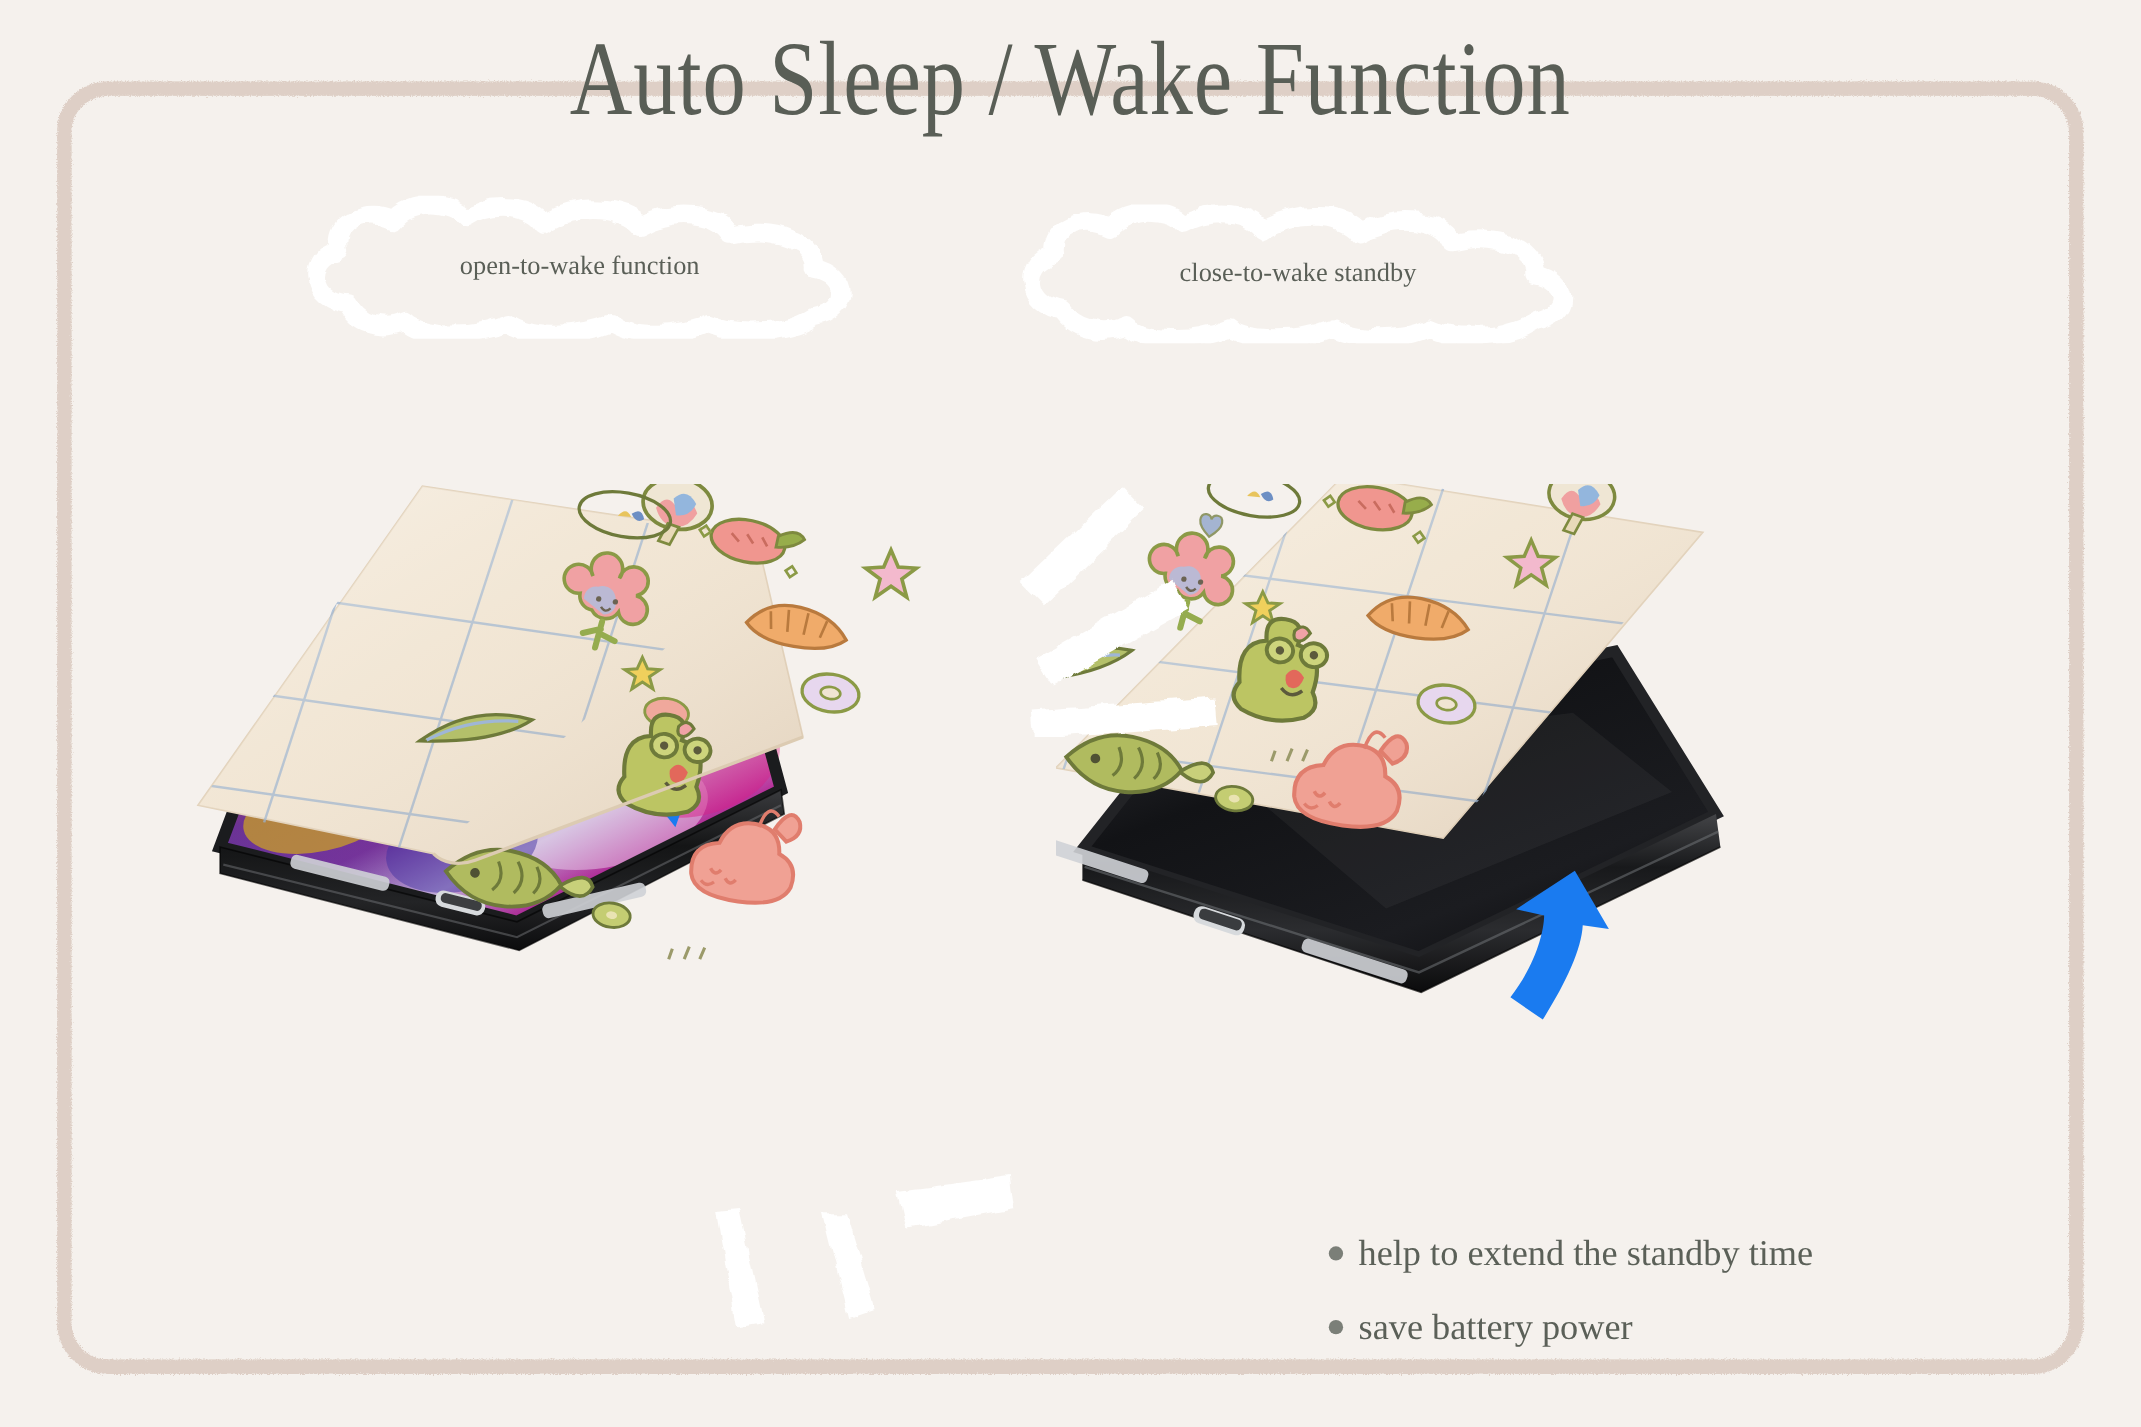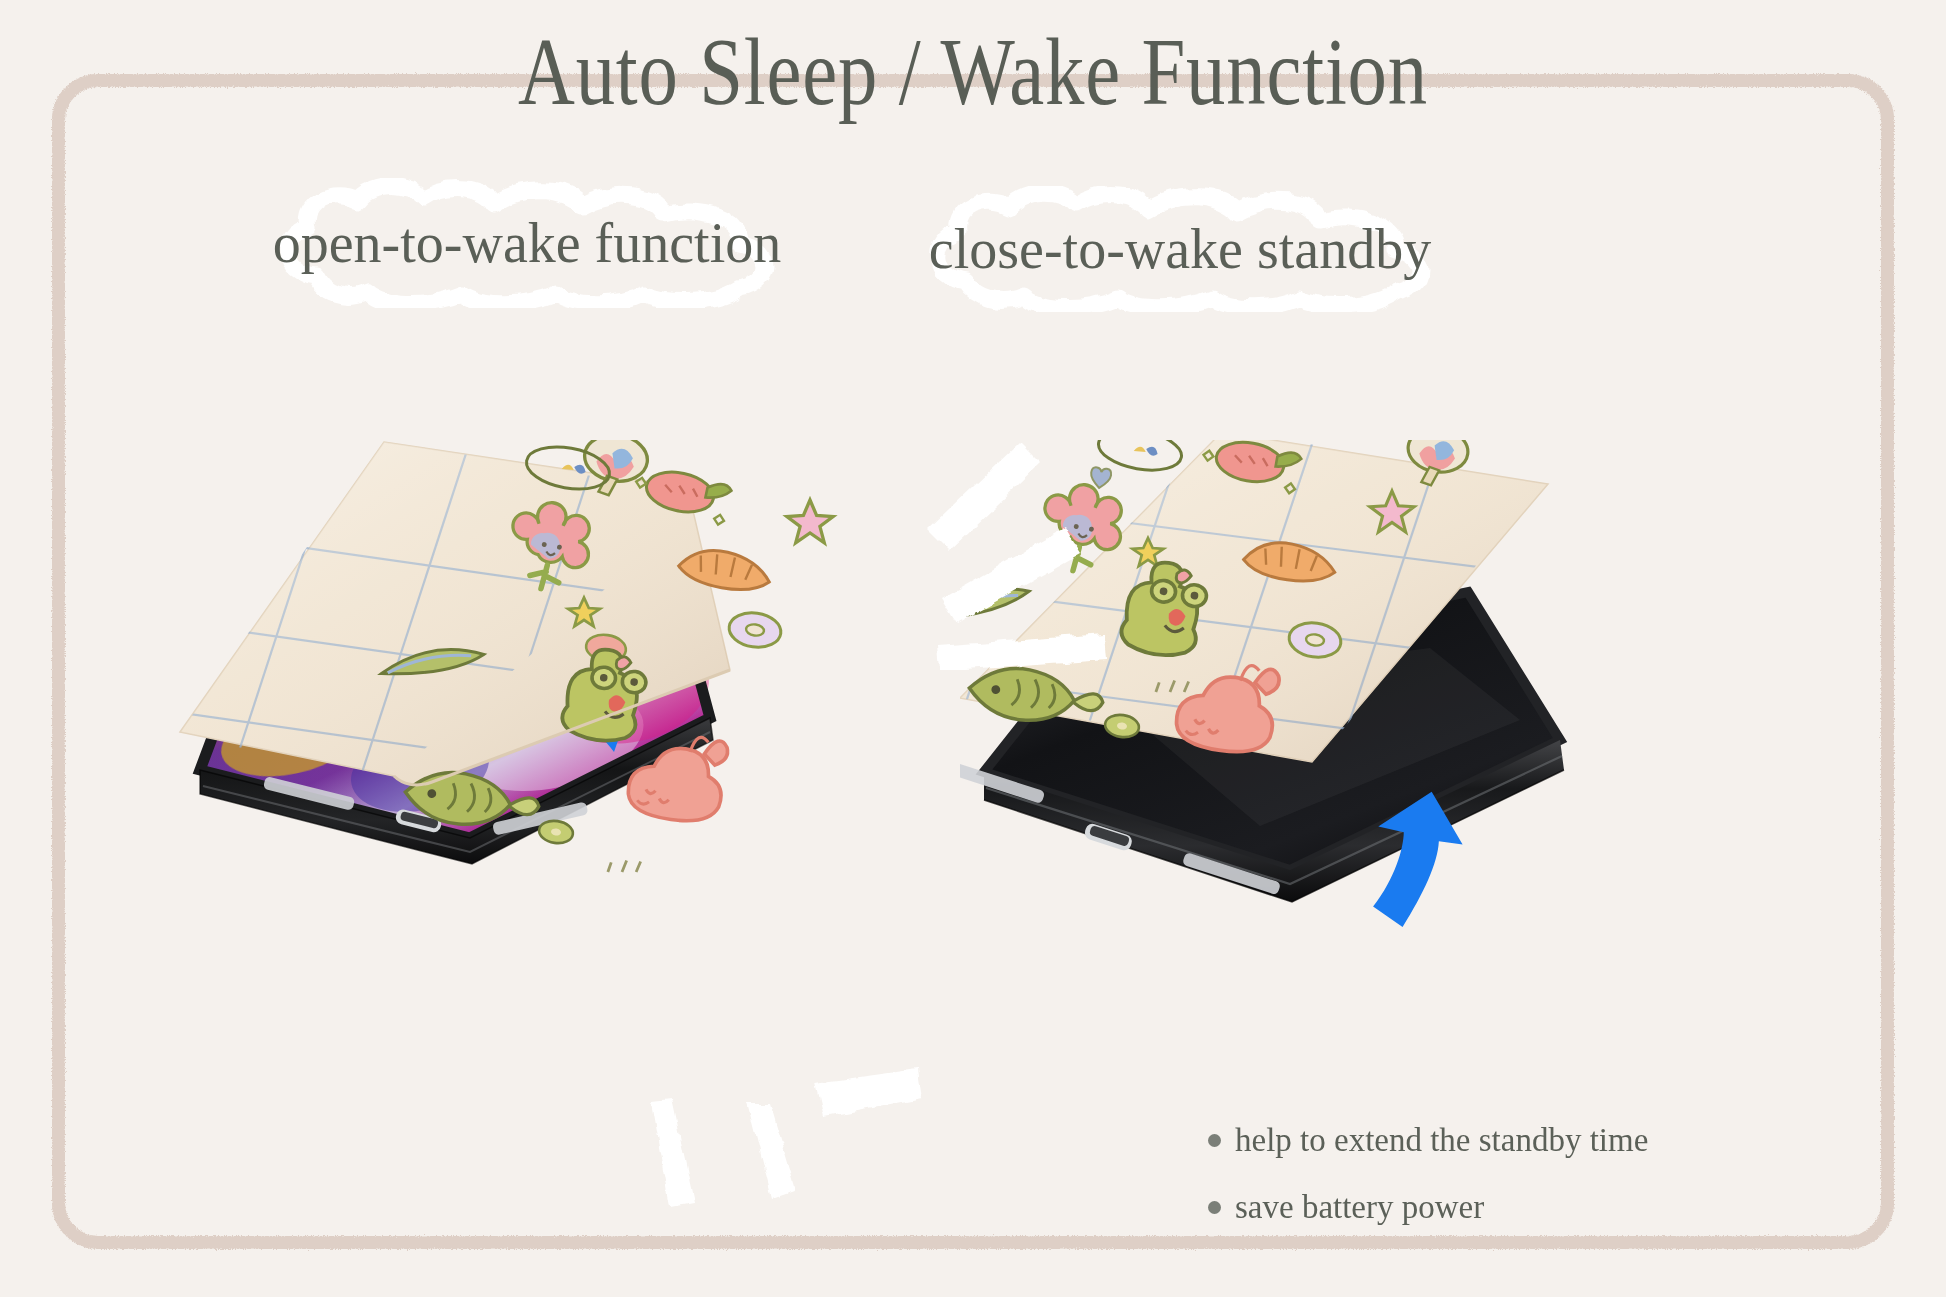--- a/index.html
+++ b/index.html
@@ -31,21 +31,21 @@
     font-family:"Liberation Serif", serif;
     transform:scaleX(.82);transform-origin:50% 50%;
     white-space:nowrap;
   }
 
   
   .bubble{position:absolute;}
   .bubble .cloudsvg{position:absolute;left:0;top:0;}
   .bubble .btxt{
     position:absolute;left:0;right:0;top:50%;transform:translateY(-50%);
-    text-align:center;font-size:56px;color:#5a5f57;
+    text-align:center;font-size:24px;color:#5a5f57;
     font-family:"Liberation Serif", serif;white-space:nowrap;
   }
   #bubble-left{left:272px;top:178px;width:510px;height:130px;}
   #bubble-right{left:920px;top:186px;width:520px;height:126px;}
 
   
   .tablet{position:absolute;}
 
   .bullets{
     position:absolute;left:1208px;top:1112px;

